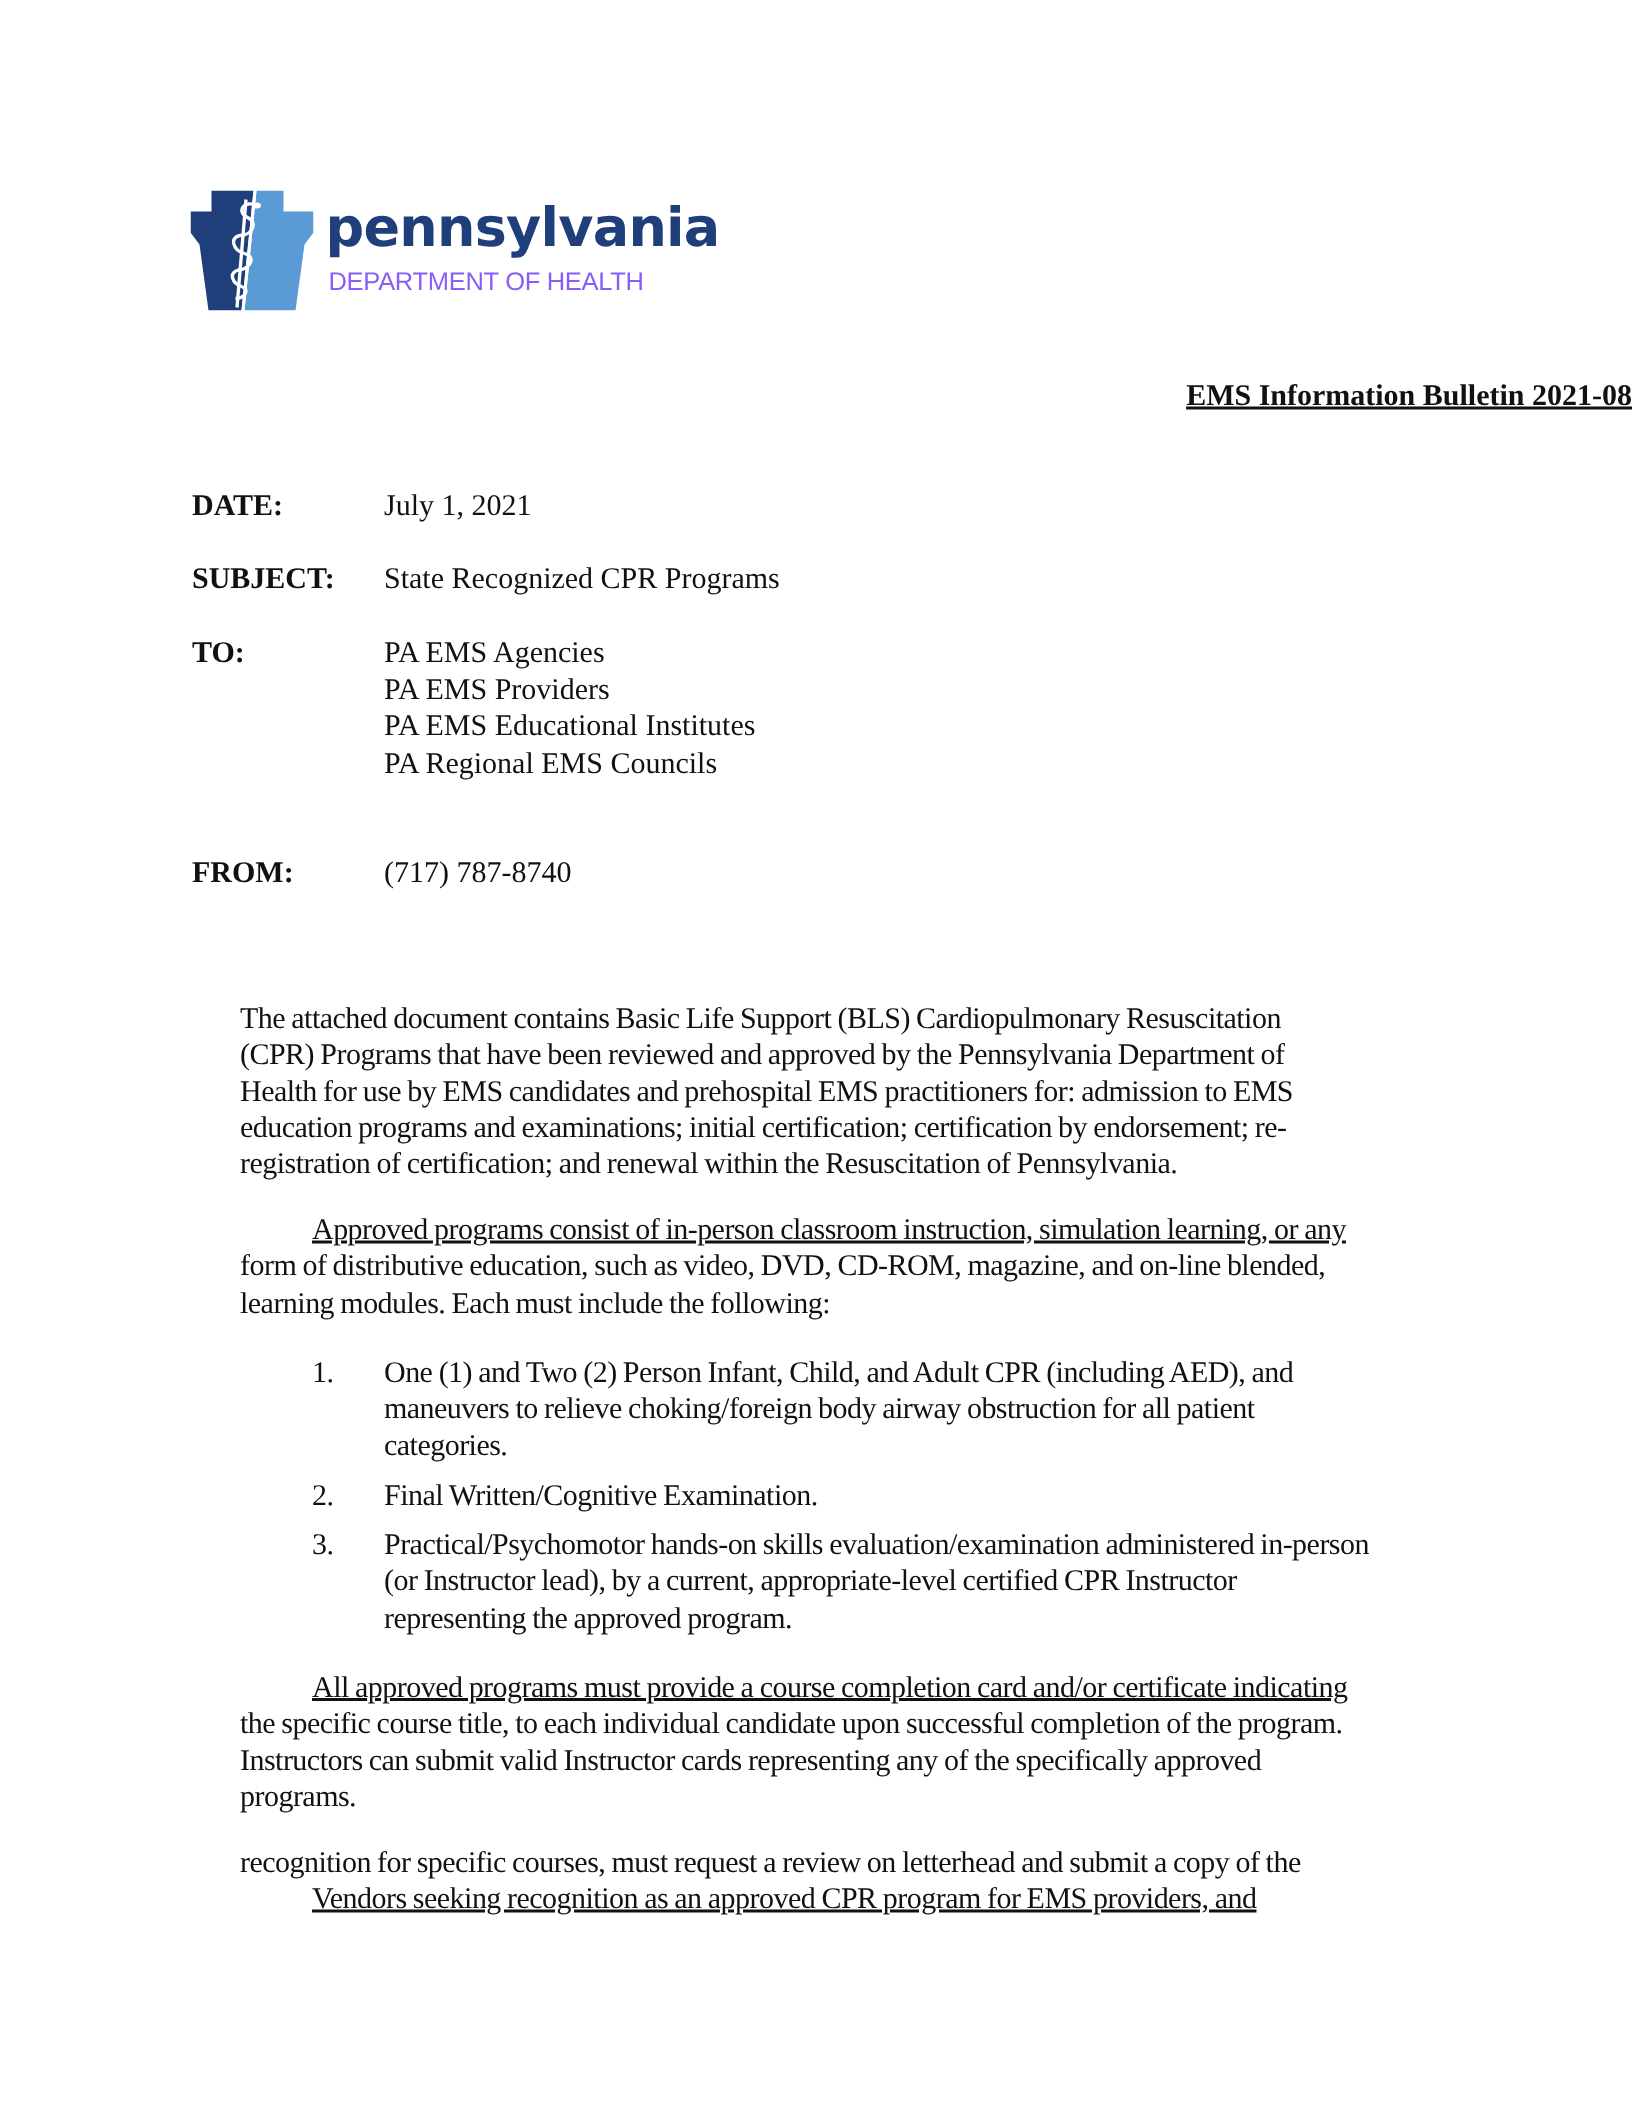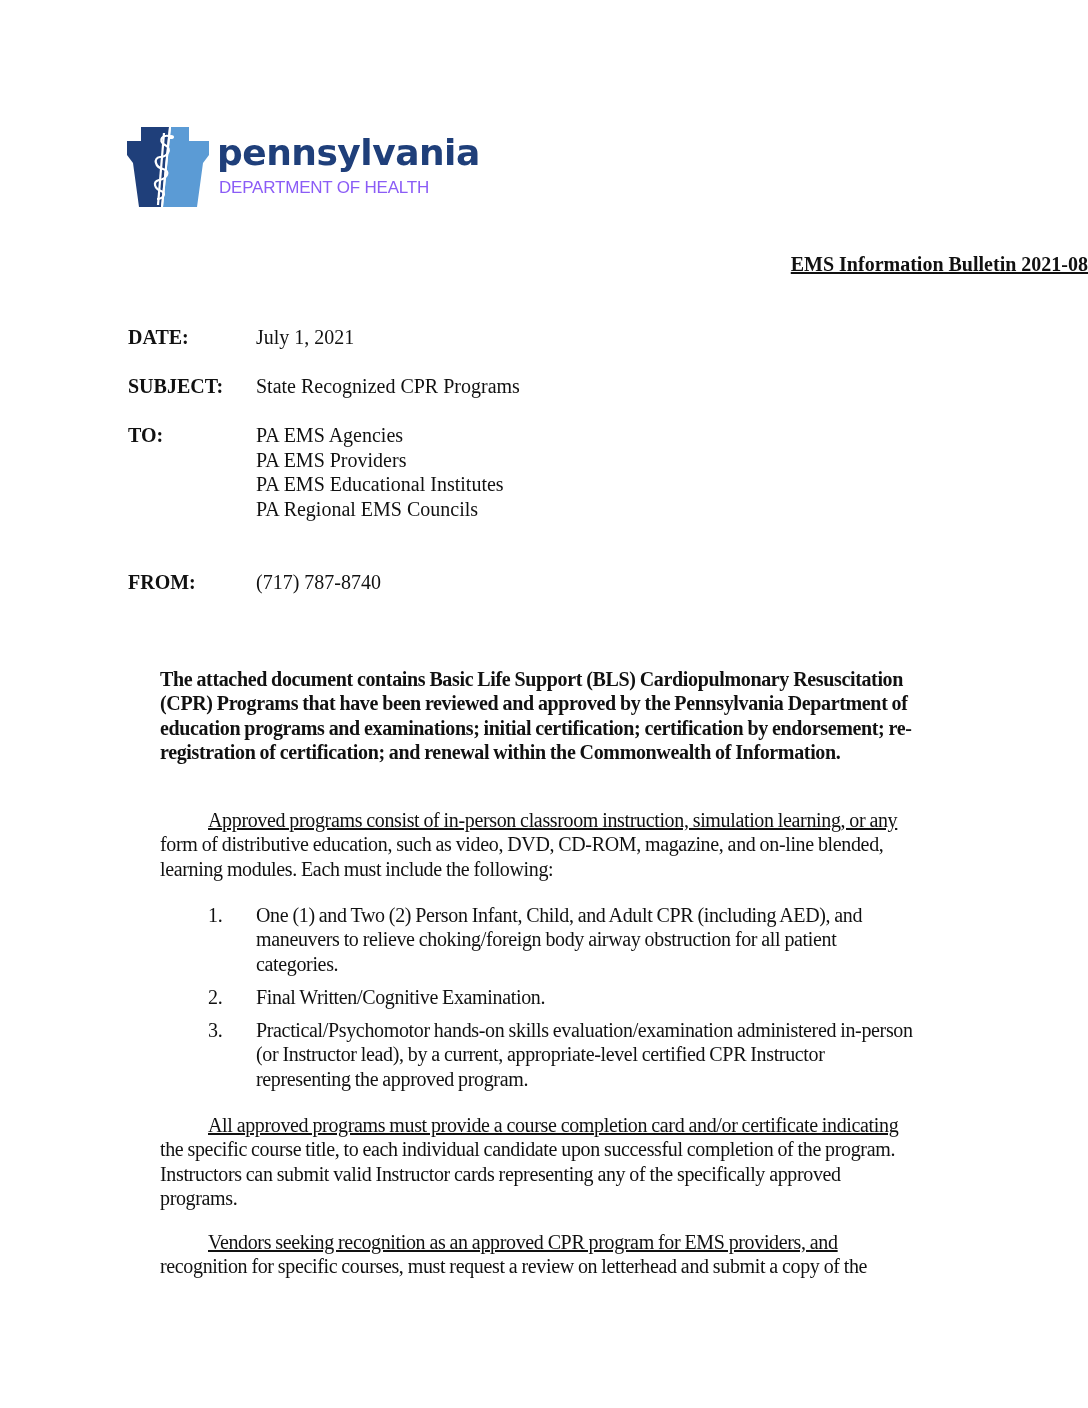--- a/index.html
+++ b/index.html
@@ -140,25 +140,26 @@
   <div>PA EMS Providers</div>
   <div>PA EMS Educational Institutes</div>
   <div>PA Regional EMS Councils</div>
 </div>
 
 <div class="hdr-label" style="top:570px;">FROM:</div>
 <div class="hdr-value" style="top:570px;">
   <div>(717) 787-8740</div>
 </div>
 
-<div class="para" style="top:667px;font-weight:bold;">
+<div class="para" style="top:667px;">
   <div class="line">The attached document contains Basic Life Support (BLS) Cardiopulmonary Resuscitation</div>
   <div class="line">(CPR) Programs that have been reviewed and approved by the Pennsylvania Department of</div>
+  <div class="line">Health for use by EMS candidates and prehospital EMS practitioners for:  admission to EMS</div>
   <div class="line">education programs and examinations; initial certification; certification by endorsement; re-</div>
-  <div class="line">registration of certification; and renewal within the Commonwealth of Information.</div>
+  <div class="line">registration of certification; and renewal within the Resuscitation of Pennsylvania.</div>
 </div>
 
 <div class="para" style="top:808px;">
   <div class="line indent">Approved programs consist of in-person classroom instruction, simulation learning, or any</div>
   <div class="line">form of distributive education, such as video, DVD, CD-ROM, magazine, and on-line blended,</div>
   <div class="line">learning modules.  Each must include the following:</div>
 </div>
 
 <div class="list-item" style="top:903px;">
   <span class="list-num">1.</span>
@@ -186,15 +187,15 @@
 </div>
 
 <div class="para" style="top:1113px;">
   <div class="line indent">All approved programs must provide a course completion card and/or certificate indicating</div>
   <div class="line">the specific course title, to each individual candidate upon successful completion of the program.</div>
   <div class="line">Instructors can submit valid Instructor cards representing any of the specifically approved</div>
   <div class="line">programs.</div>
 </div>
 
 <div class="para" style="top:1230px;">
+  <div class="line">recognition for specific courses, must request a review on letterhead and submit a copy of the</div>
   <div class="line indent">Vendors seeking recognition as an approved CPR program for EMS providers, and</div>
-  <div class="line">recognition for specific courses, must request a review on letterhead and submit a copy of the</div>
 </div>
 
 </body></html>

